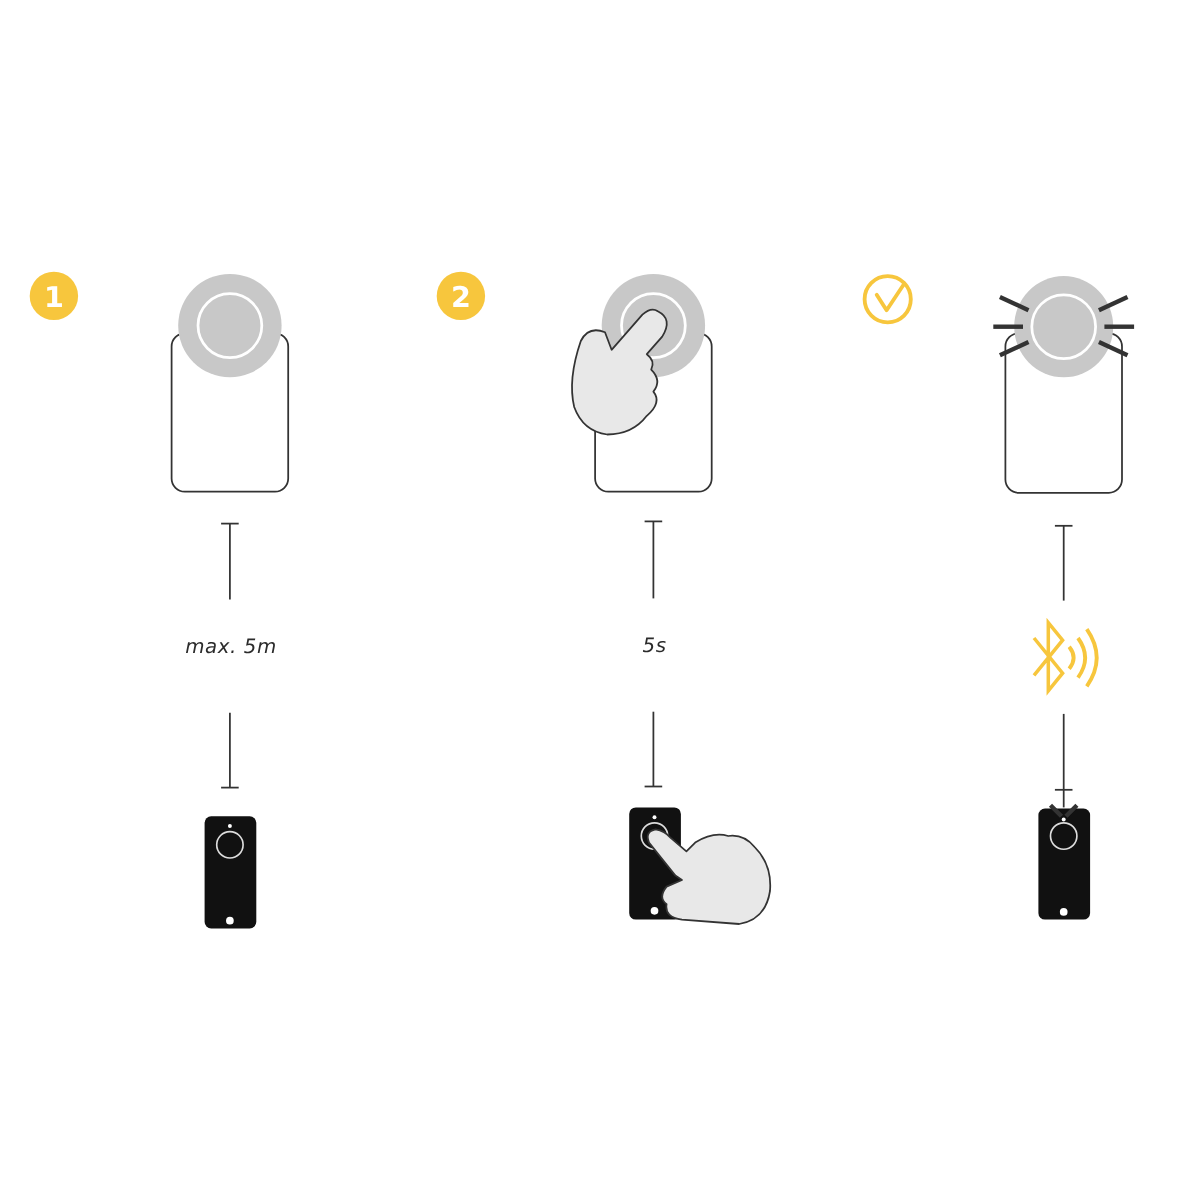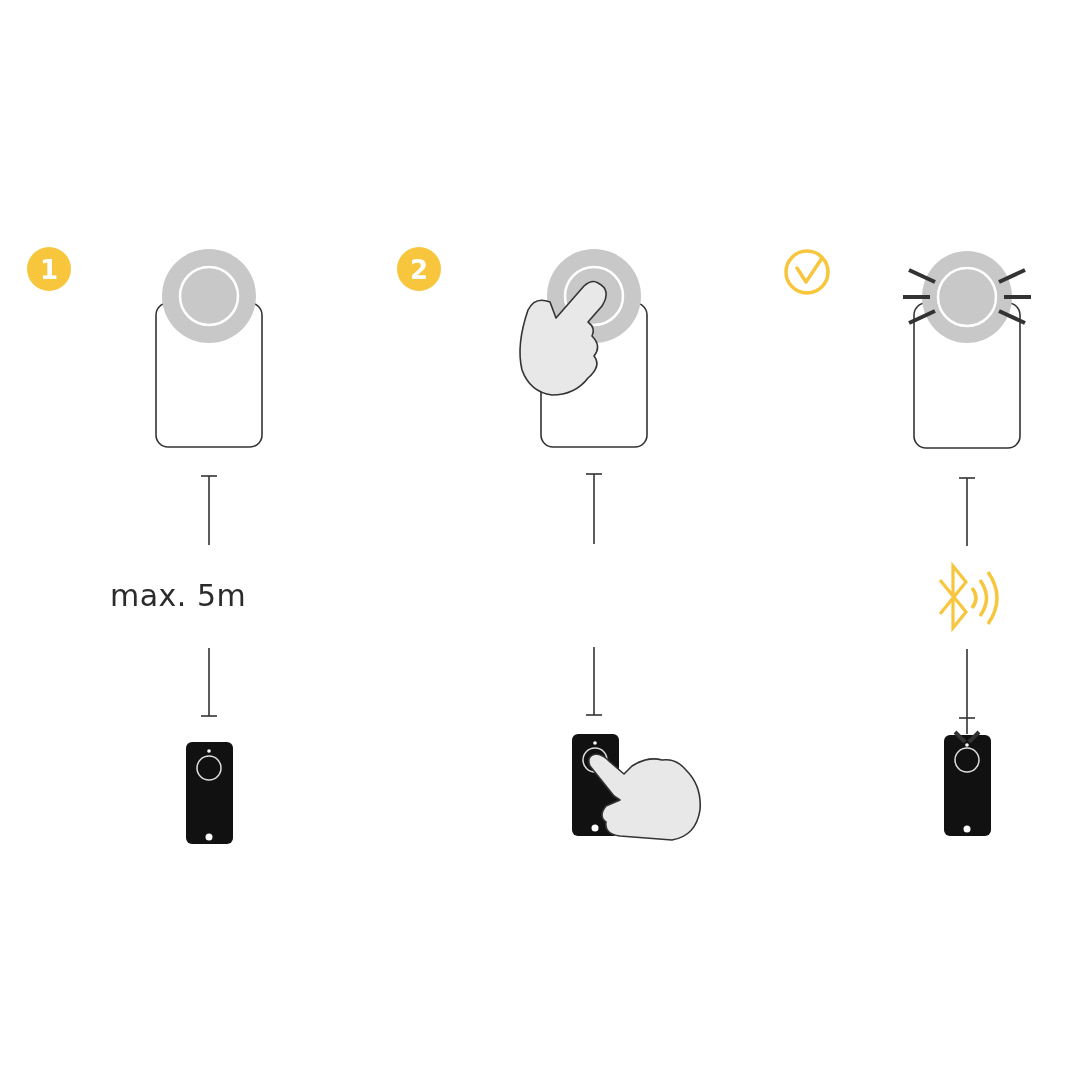--- a/index.html
+++ b/index.html
@@ -1,18 +1,18 @@
 <!DOCTYPE html>
 <html><head>
 <meta charset="utf-8">
 <style>
   html,body{margin:0;padding:0;background:#ffffff;}
   #stage{position:relative;width:1080px;height:1080px;overflow:hidden;background:#fff;font-family:"DejaVu Sans","Liberation Sans",sans-serif;}
   svg{position:absolute;left:0;top:0;}
-  .label{position:absolute;font-size:30px;color:#2b2b2b;letter-spacing:0.5px;width:200px;}
+  .label{position:absolute;font-size:18px;color:#2b2b2b;letter-spacing:0.5px;text-align:center;width:200px;font-style:italic;}
 </style>
 </head>
 <body>
 
 <div id="stage">
 <svg width="1080" height="1080" viewBox="0 0 1080 1080">
 
   <g>
     <g>
       <circle cx="49" cy="269" r="22" fill="#F7C63D"></circle>
@@ -101,13 +101,14 @@
       <rect x="944" y="735" width="47" height="101" rx="6" fill="#111"></rect>
       <circle cx="967" cy="760" r="12" fill="none" stroke="#ddd" stroke-width="1.5"></circle>
       <circle cx="967" cy="829" r="3.5" fill="#fff"></circle>
       <path d="M 955 732 L 965 742 M 979 732 L 969 742" stroke="#333" stroke-width="4"></path>
       <circle cx="967" cy="745" r="1.8" fill="#fff"></circle>
     </g>
   </g>
 </svg>
 
 <div class="label" style="left:110px;top:578px;">max. 5m</div>
+<div class="label" style="left:495px;top:577px;">5s</div>
 </div>
 
 </body></html>

